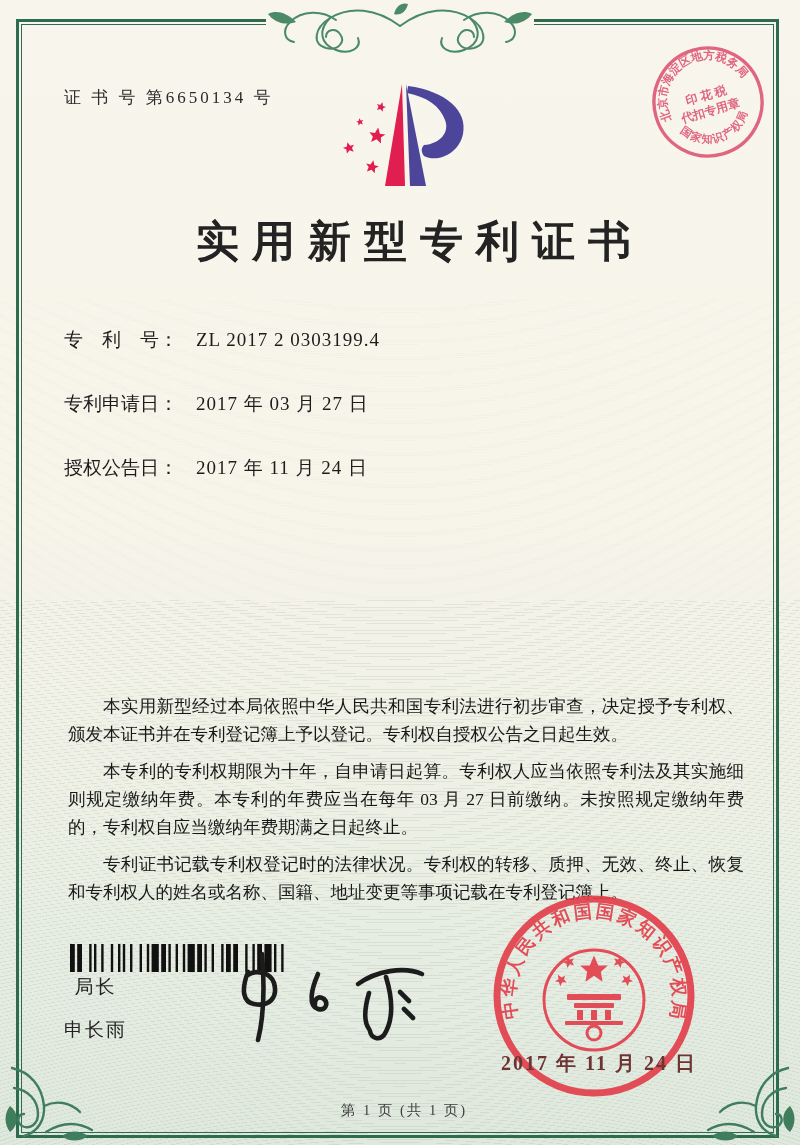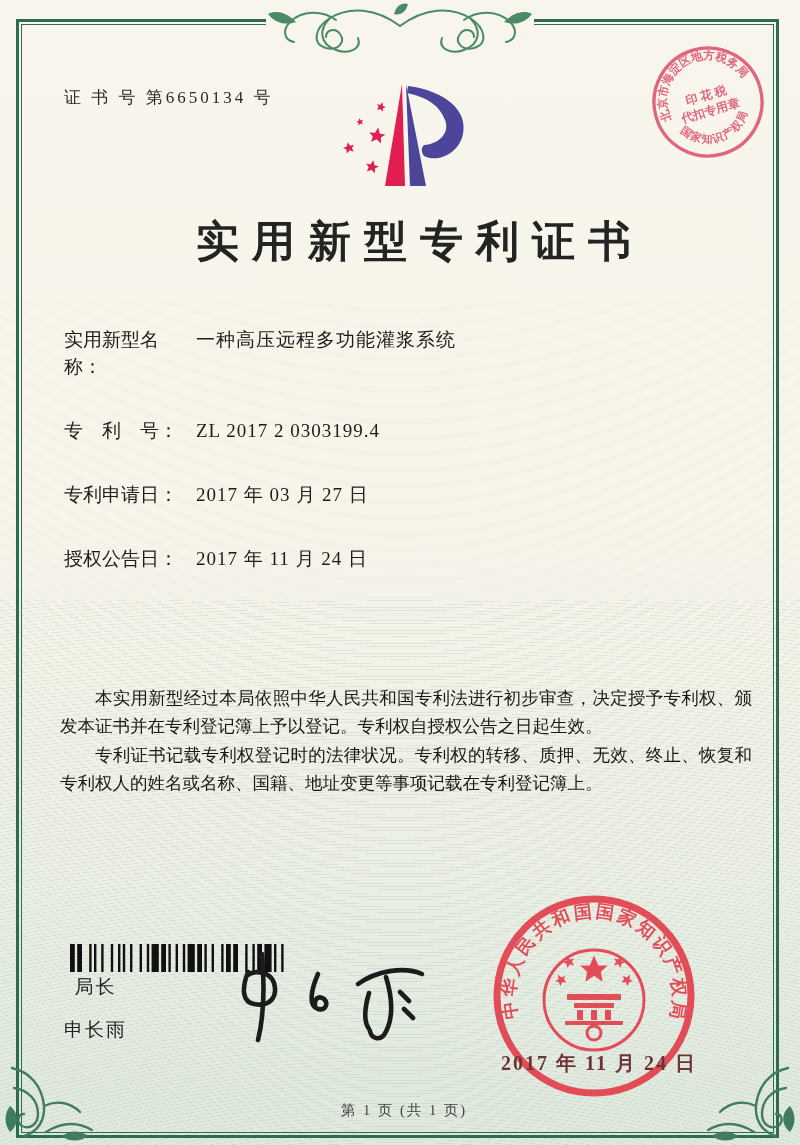--- a/index.html
+++ b/index.html
@@ -24,21 +24,21 @@
   .cert-no{position:absolute;left:64px;top:86px;font-size:17px;letter-spacing:3px;color:#2b2b2b;}
   .logo{position:absolute;left:328px;top:80px;width:152px;height:130px;}
   .tax-stamp{position:absolute;left:646px;top:40px;width:124px;height:124px;transform:rotate(-16deg);opacity:.88;}
   .title{position:absolute;left:0;top:213px;width:100%;text-align:center;
          font-size:43px;font-weight:700;letter-spacing:13px;color:#232323;padding-left:20px;}
   .fields{position:absolute;left:64px;top:326px;width:660px;}
   .field{display:flex;margin-bottom:37px;font-size:19px;line-height:27px;color:#1c1c1c;}
   .f-label{flex:0 0 132px;}
   .f-value{letter-spacing:1px;}
   .paras{position:absolute;left:60px;top:684px;width:692px;font-size:17.5px;line-height:1.62;color:#181818;}
-  .paras p{margin:0;text-indent:2em;text-align:justify;}
+  .paras p{margin:8px;text-indent:2em;text-align:justify;}
   .barcode{position:absolute;left:70px;top:944px;width:322px;height:28px;}
   .signer{position:absolute;left:64px;top:974px;font-family:"Liberation Sans","DejaVu Sans",sans-serif;
           font-size:19px;color:#222;}
   .signer div{margin-bottom:17px;letter-spacing:2px;text-align:center;}
   .signature{position:absolute;left:218px;top:948px;width:214px;height:100px;}
   .seal{position:absolute;left:488px;top:890px;width:212px;height:212px;}
   .seal-date{position:absolute;left:494px;top:1050px;width:210px;text-align:center;
              font-size:20px;letter-spacing:2px;color:#6e3434;font-weight:600;}
   .footer{position:absolute;left:4px;top:1101px;width:100%;text-align:center;font-size:14.5px;
           letter-spacing:2px;color:#3f3f3f;}
@@ -129,39 +129,36 @@
       <textPath href="#taxBottom">国家知识产权局</textPath>
     </text>
     <text x="0" y="-3" text-anchor="middle" font-size="12" font-weight="700" fill="#dd5271">印 花 税</text>
     <text x="0" y="13" text-anchor="middle" font-size="12" font-weight="700" fill="#dd5271">代扣专用章</text>
   </svg>
 
   <div class="title">实用新型专利证书</div>
 
   <div class="fields">
     <div class="field">
-      <span class="f-label">实用新型名称：</span>
-      <span class="f-value">一种高压远程多功能灌浆系统</span>
-    </div>
-    <div class="field">
       <span class="f-label">专　利　号：</span>
       <span class="f-value">ZL 2017 2 0303199.4</span>
     </div>
     <div class="field">
       <span class="f-label">专利申请日：</span>
       <span class="f-value">2017 年 03 月 27 日</span>
     </div>
     <div class="field">
       <span class="f-label">授权公告日：</span>
       <span class="f-value">2017 年 11 月 24 日</span>
     </div>
   </div>
 
   <div class="paras">
     <p>本实用新型经过本局依照中华人民共和国专利法进行初步审查，决定授予专利权、颁发本证书并在专利登记簿上予以登记。专利权自授权公告之日起生效。</p>
+    <p>本专利的专利权期限为十年，自申请日起算。专利权人应当依照专利法及其实施细则规定缴纳年费。本专利的年费应当在每年 03 月 27 日前缴纳。未按照规定缴纳年费的，专利权自应当缴纳年费期满之日起终止。</p>
     <p>专利证书记载专利权登记时的法律状况。专利权的转移、质押、无效、终止、恢复和专利权人的姓名或名称、国籍、地址变更等事项记载在专利登记簿上。</p>
   </div>
 
   <svg class="barcode" viewBox="0 0 322 28" preserveAspectRatio="none">
     <g id="bars" fill="#111">
         <rect x="0.0" y="0" width="4.8" height="28"></rect>
         <rect x="7.2" y="0" width="4.8" height="28"></rect>
         <rect x="19.2" y="0" width="2.4" height="28"></rect>
         <rect x="24.0" y="0" width="2.4" height="28"></rect>
         <rect x="31.2" y="0" width="2.4" height="28"></rect>

